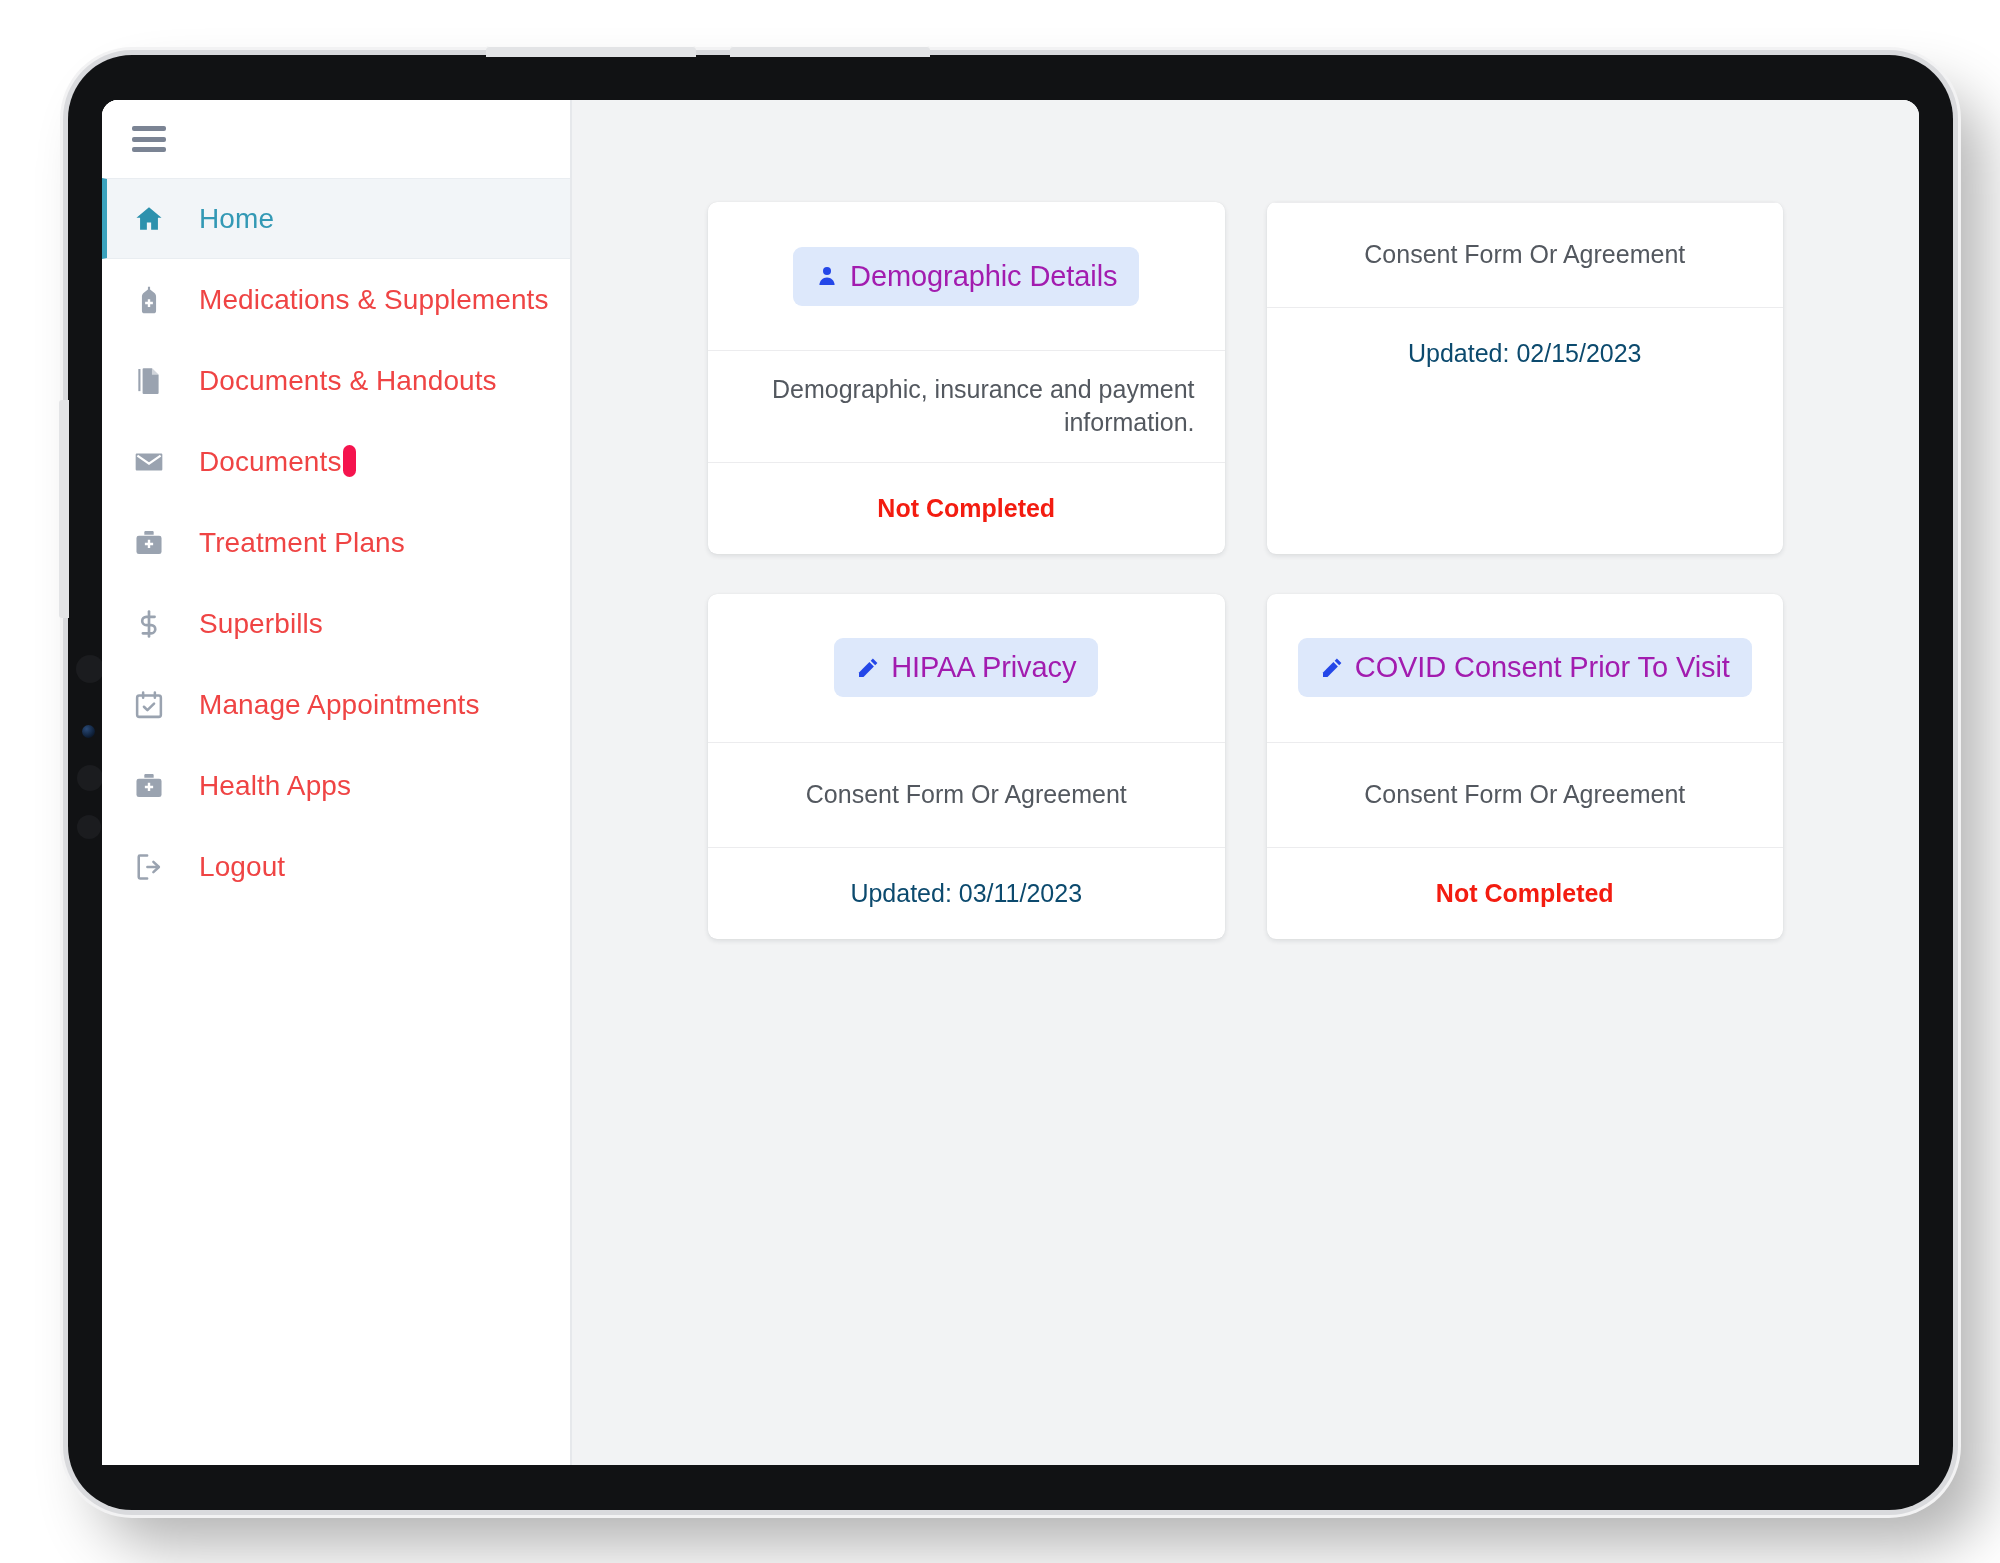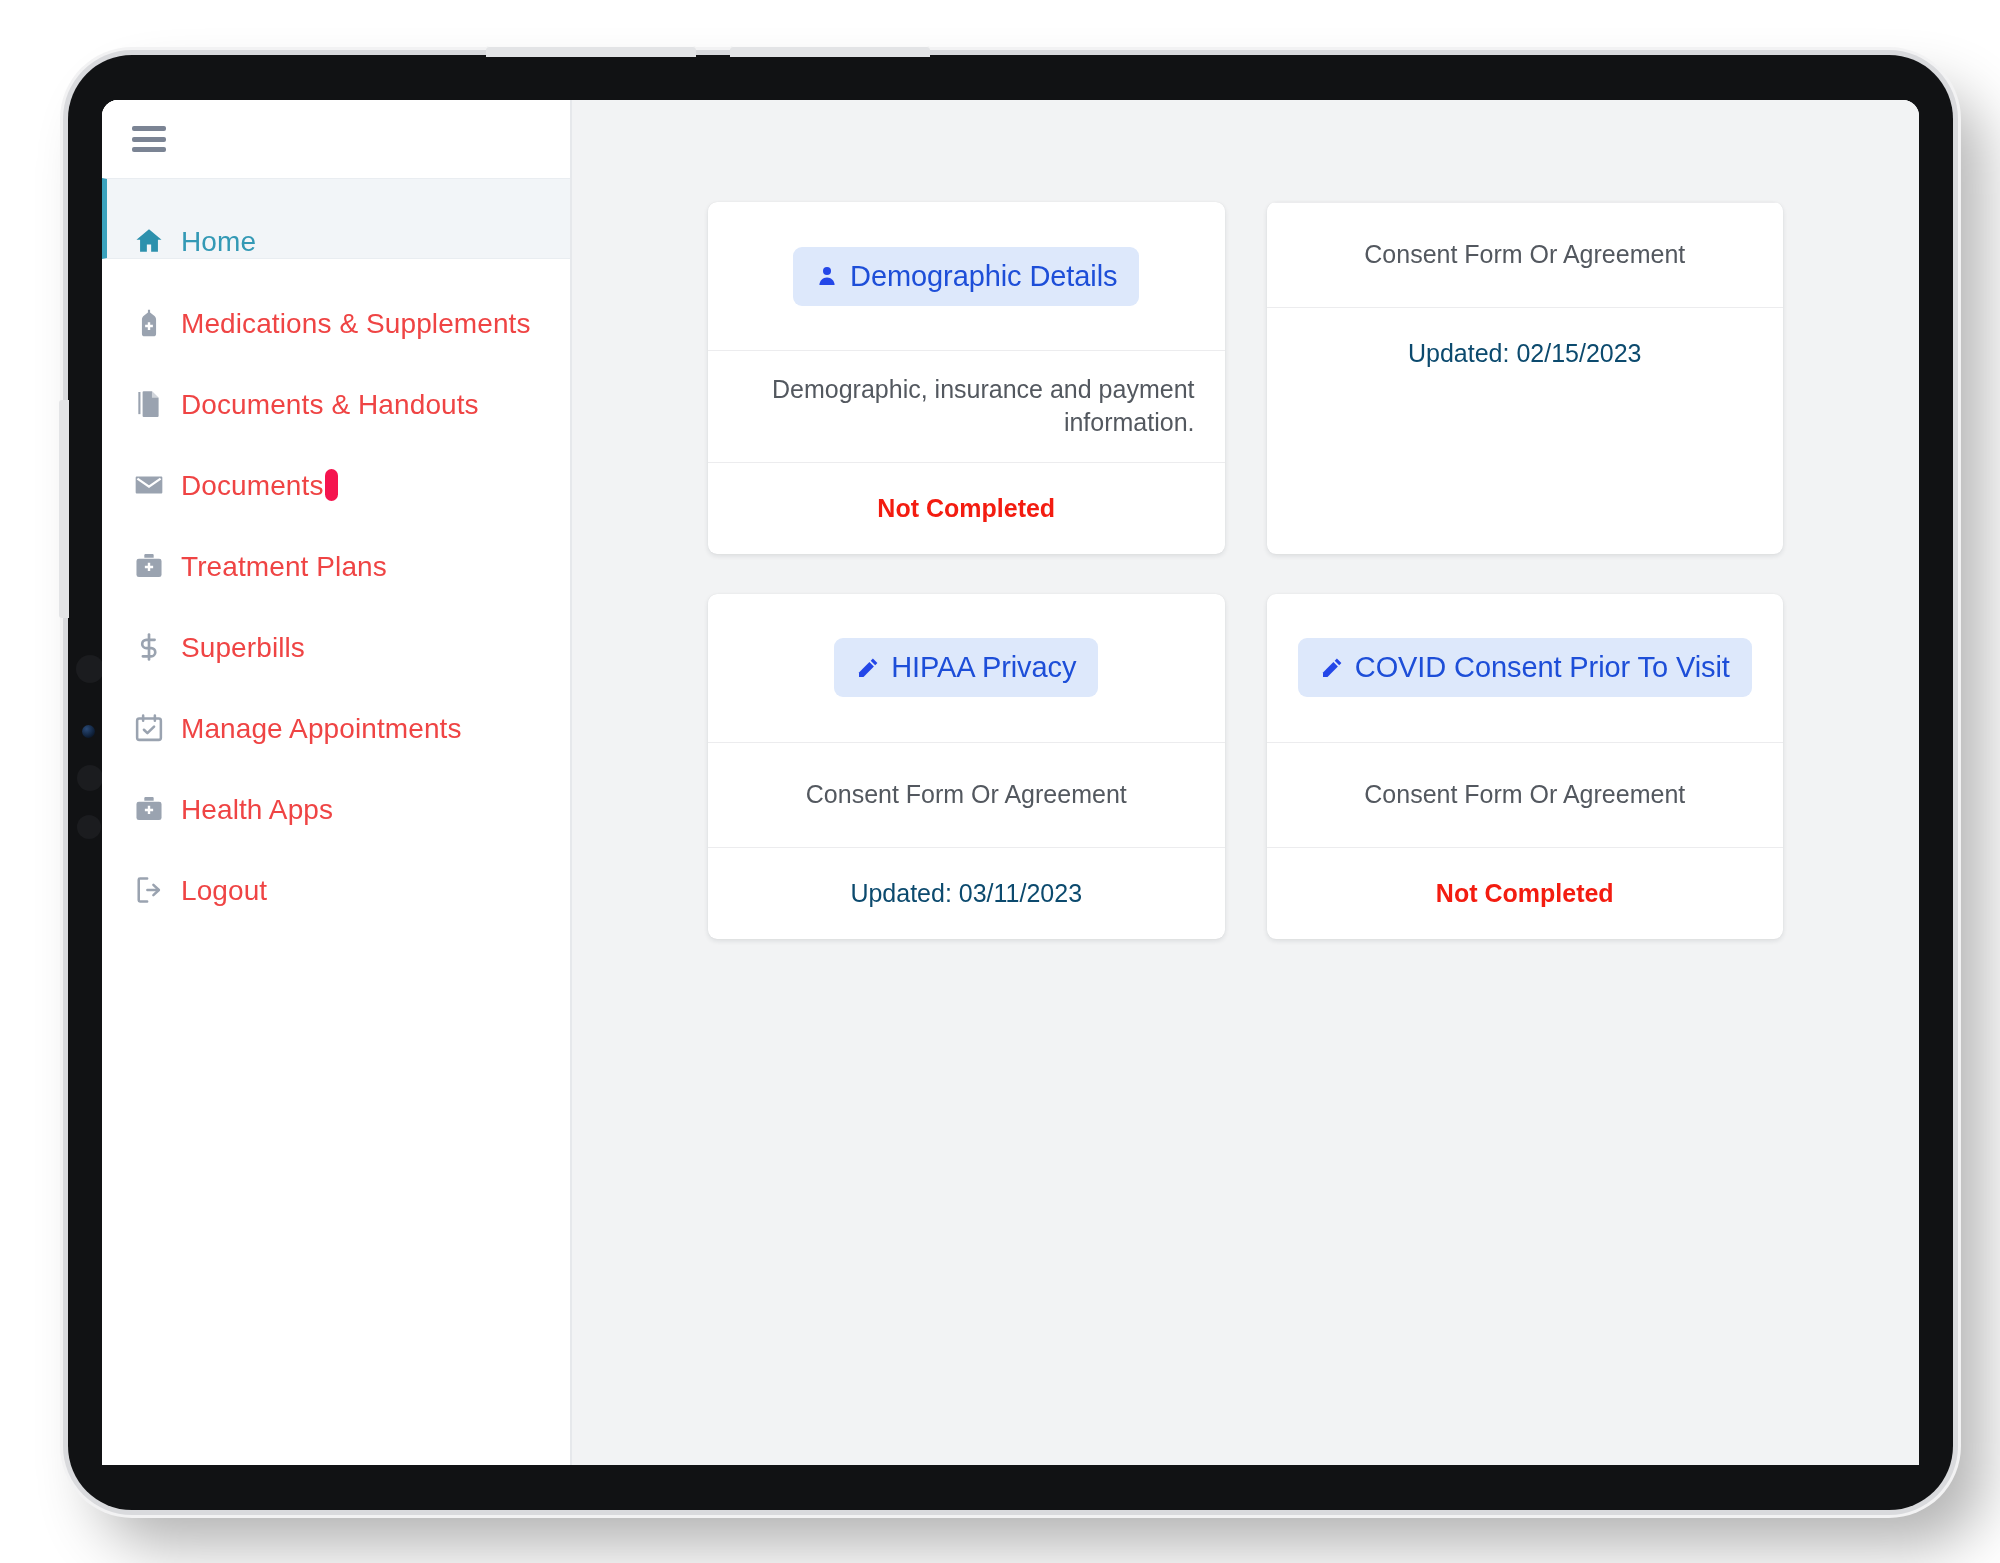--- a/index.html
+++ b/index.html
@@ -125,25 +125,25 @@
 
   #sidebar-nav {
     display: flex;
     flex-direction: column;
     flex: 1;
     overflow: hidden;
   }
 
   .nav-item {
     display: flex;
-    align-items: flex-end;
+    align-items: center;
     height: 81px;
     min-height: 81px;
     padding-left: 25px;
-    gap: 15px;
+    gap: 33px;
     cursor: pointer;
     border-left: 5px solid transparent;
     background: #ffffff;
   }
   .nav-item.active {
     background: #f2f5f8;
     border-left: 5px solid #3aa2bd;
     border-top: 1px solid #e9edf1;
     border-bottom: 1px solid #e9edf1;
   }
@@ -227,21 +227,21 @@
   .card-chip .chip-icon {
     display: flex;
     align-items: center;
     justify-content: center;
     color: #2447e8;
     flex-shrink: 0;
   }
   .card-chip .chip-icon svg { display: block; }
   .card-chip .chip-label {
     font-size: 29px;
-    color: #1d4ed8;
+    color: #a21caf;
     white-space: nowrap;
     letter-spacing: -0.1px;
   }
 
   .card-desc {
     border-top: 1px solid #ececee;
     padding: 22px 30px;
     min-height: 105px;
     display: flex;
     align-items: center;

